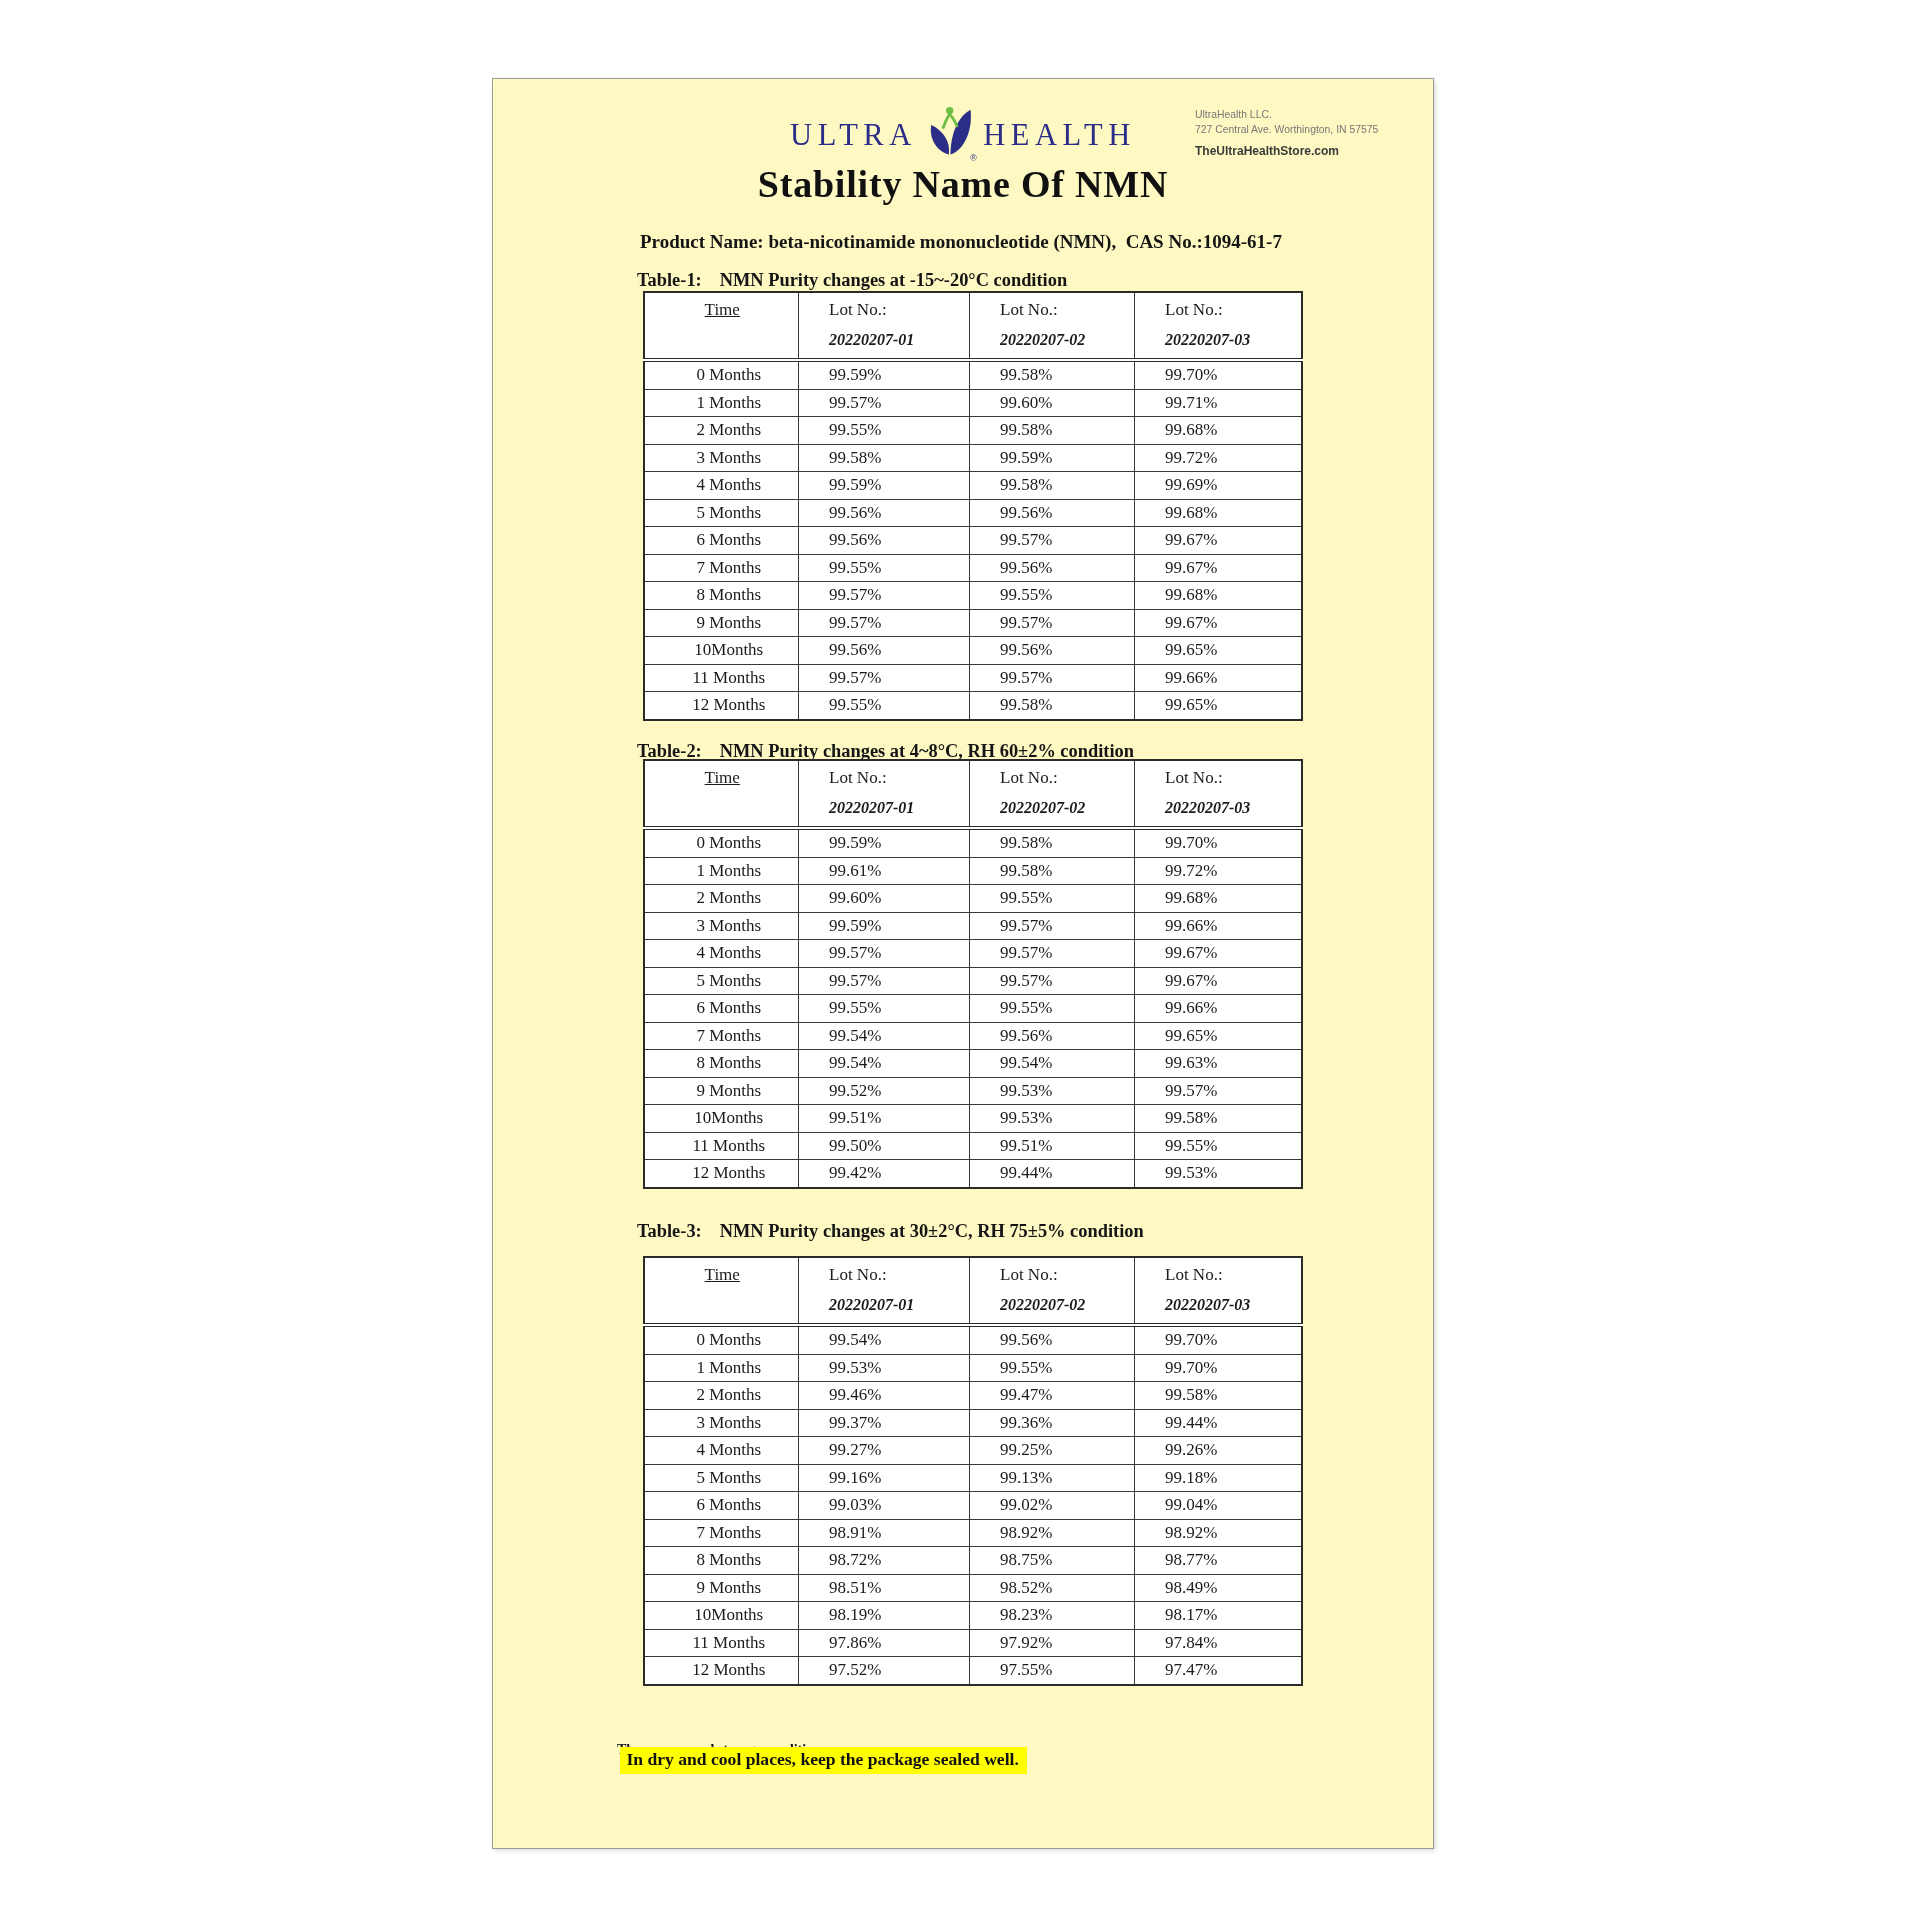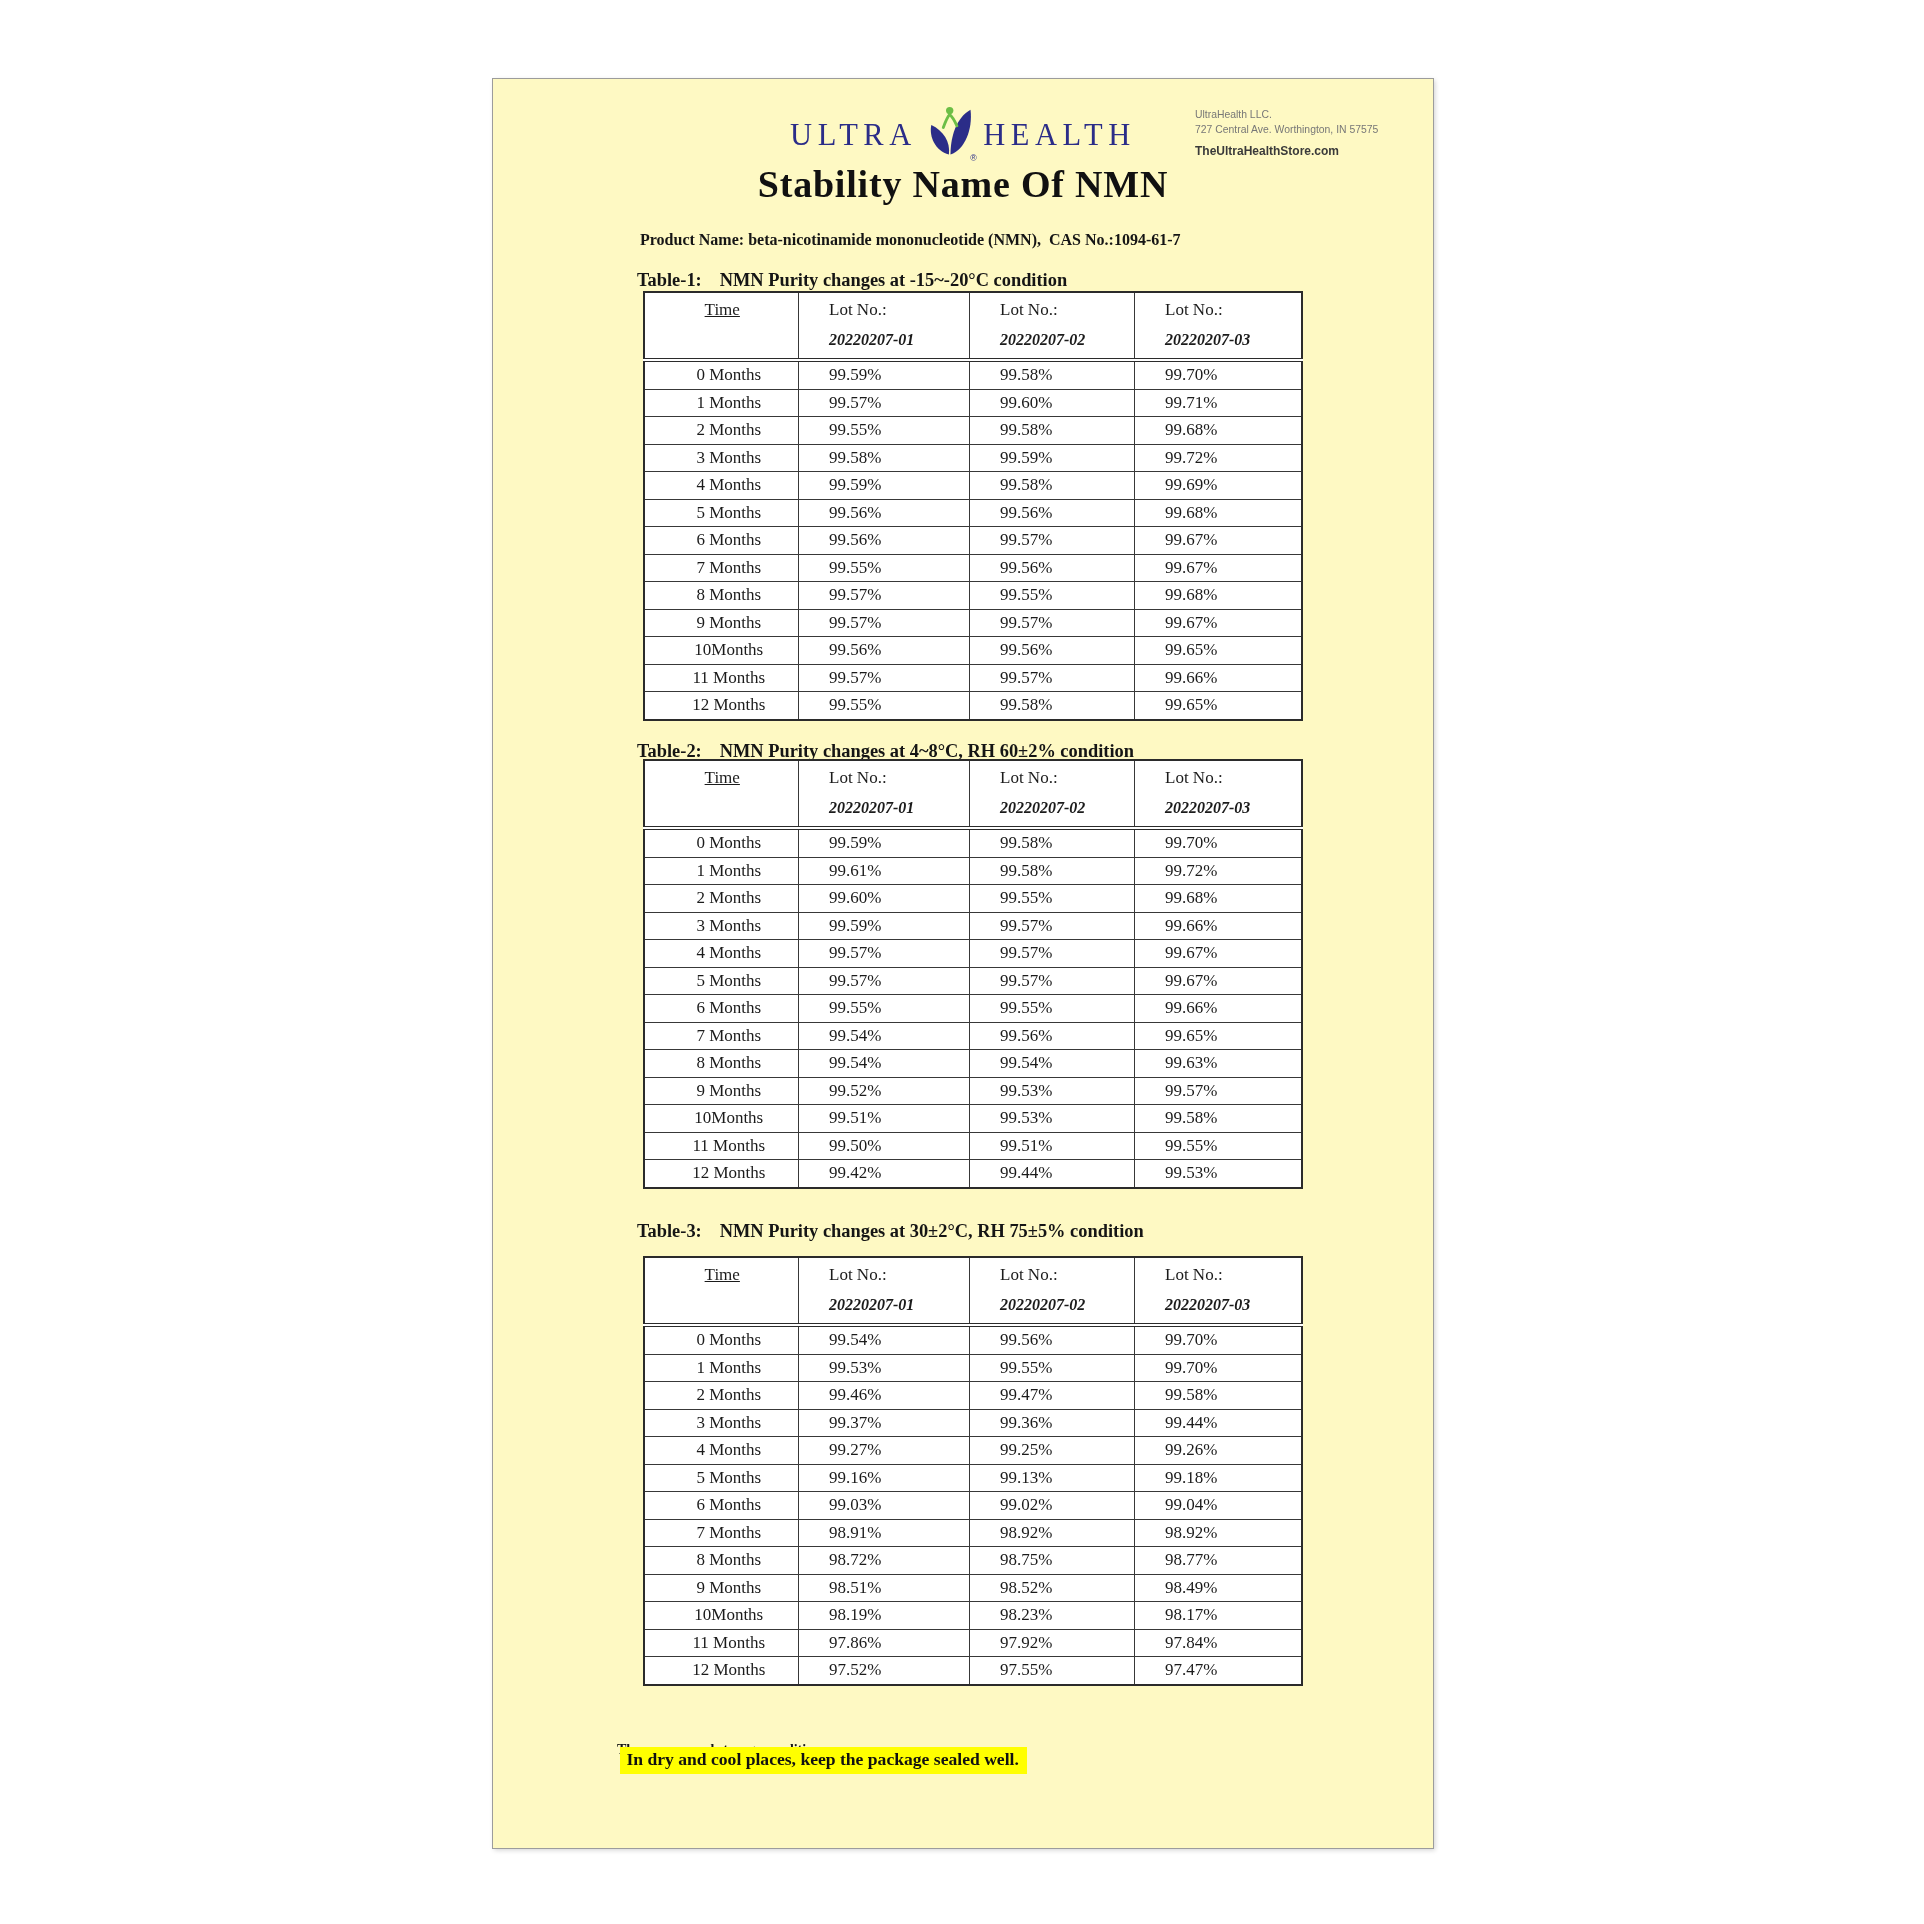--- a/index.html
+++ b/index.html
@@ -30,21 +30,21 @@
     position:absolute;top:29px;right:37px;width:201px;
     font-family:"Liberation Sans", sans-serif;font-size:10.4px;line-height:1.4;
     color:#777;text-align:left;
   }
   .addr .site{color:#3a3a3a;font-weight:bold;font-size:12px;margin-top:5.6px;}
   .doc-title{
     position:absolute;top:83px;left:0;width:100%;text-align:center;
     font-size:38px;font-weight:bold;letter-spacing:0.8px;color:#111;
   }
   .product-line{
-    position:absolute;top:152px;left:147px;font-size:16px;font-weight:bold;color:#151515;
+    position:absolute;top:152px;left:147px;font-size:19px;font-weight:bold;color:#151515;
     white-space:pre;
   }
   
   .tcaption{position:absolute;left:144px;font-size:18.4px;font-weight:bold;color:#151515;}
   .tcaption .cap-text{margin-left:18px;font-family:Liberation Serif, serif;}
   .cap-1{top:191px;}
   .cap-2{top:662px;}
   .cap-3{top:1142px;}
   
   table.dtable{

